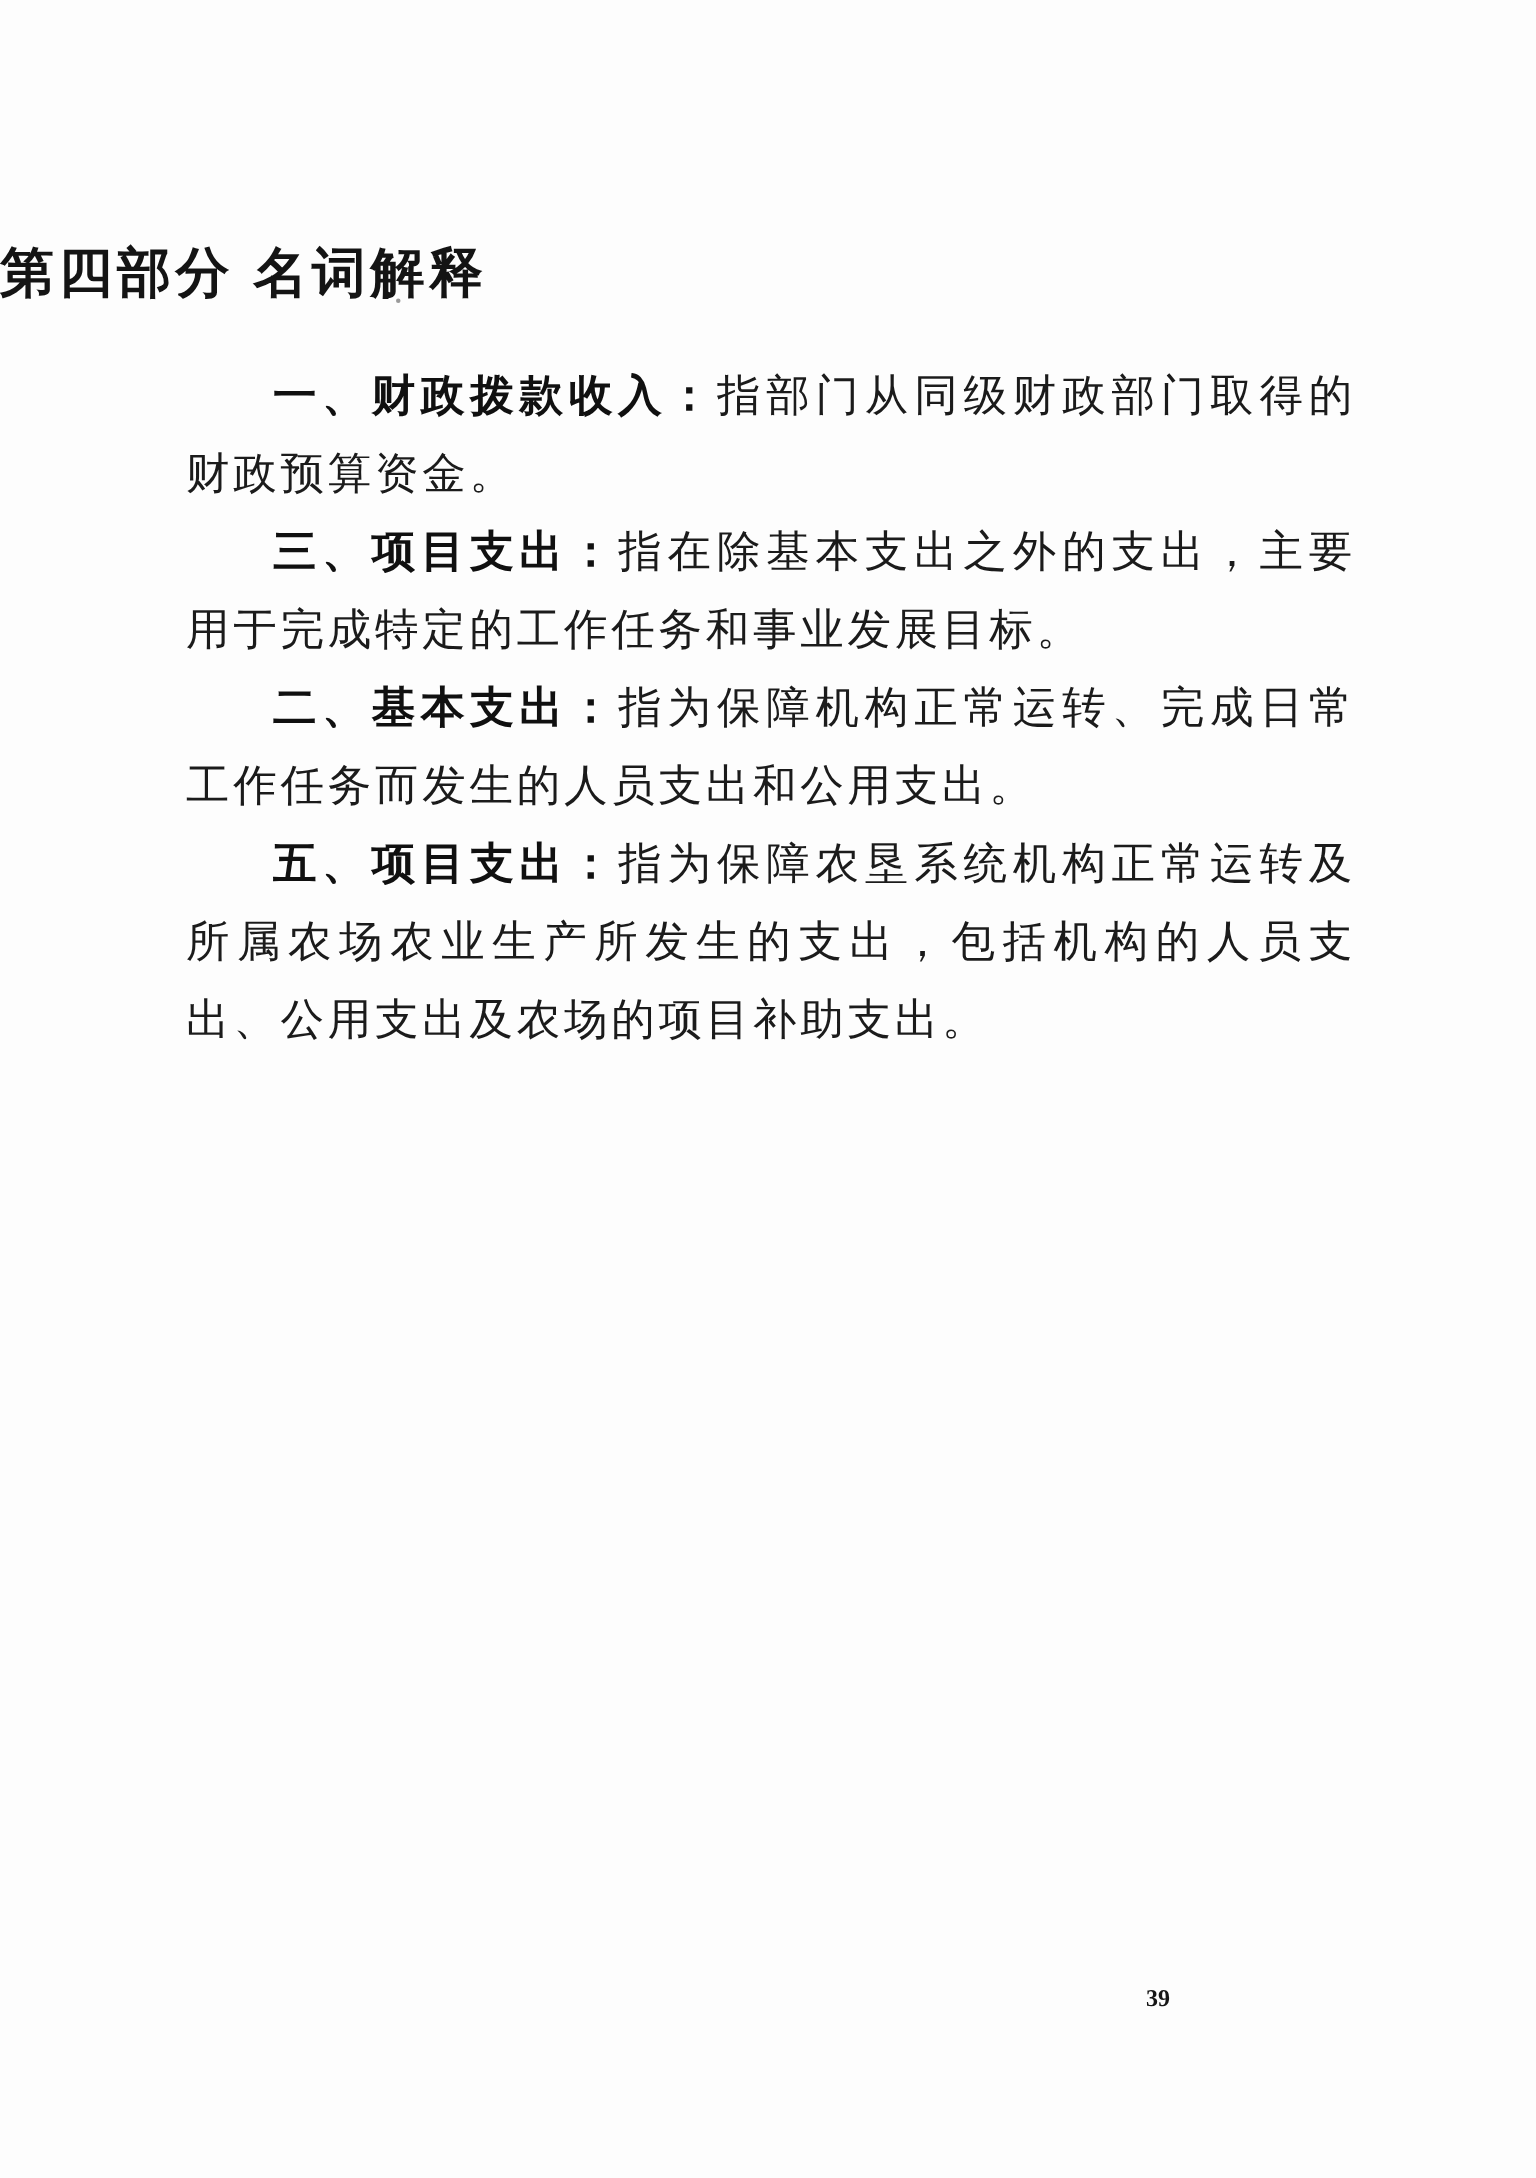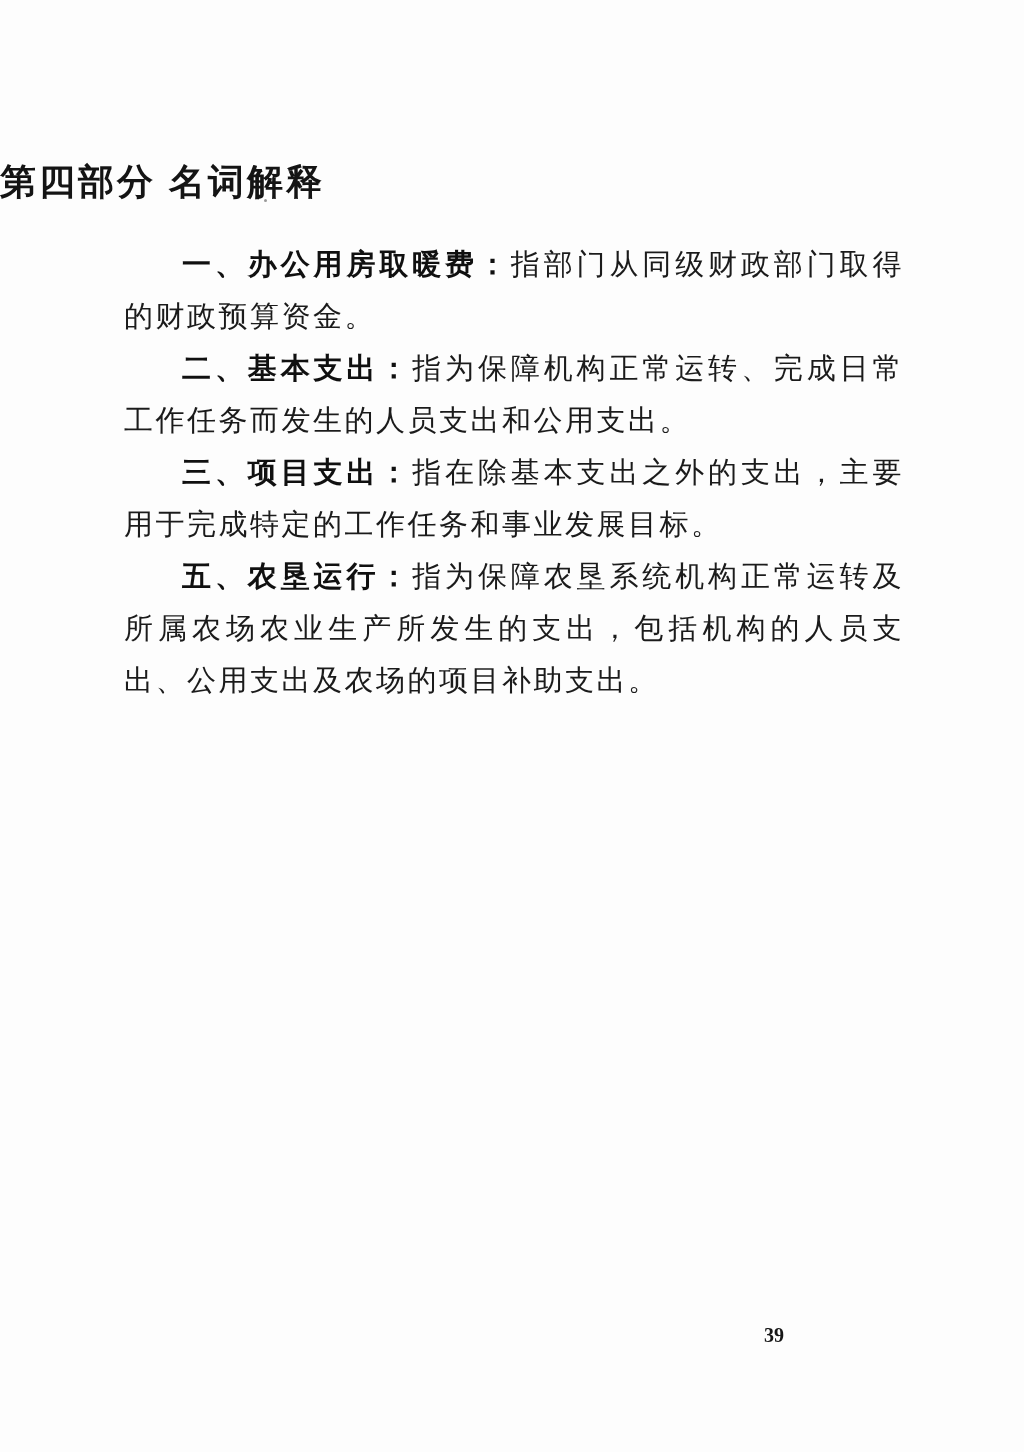--- a/index.html
+++ b/index.html
@@ -55,21 +55,21 @@
   }
   .definition {
     font-weight: normal;
   }
   .page-number {
     position: absolute;
     top: 1324px;
     left: 764px;
     font-family: "Liberation Serif", serif;
     font-weight: bold;
-    font-size: 20px;
+    font-size: 16px;
     color: #161616;
   }
   .scan-speck {
     position: absolute;
     top: 199px;
     left: 264px;
     width: 3px;
     height: 3px;
     background: #9a9a9a;
     border-radius: 50%;
@@ -80,33 +80,33 @@
 
 <div class="page">
 
   <h1 class="doc-title">第四部分 名词解释</h1>
 
   <span class="scan-speck"></span>
 
   <div class="content">
 
     <p>
-      <span class="term">一、办公用房取暖费：</span><span class="definition">指部门从同级财政部门取得的财政预算资金。</span>
+      <span class="term">一、财政拨款收入：</span><span class="definition">指部门从同级财政部门取得的财政预算资金。</span>
+    </p>
+
+    <p>
+      <span class="term">三、项目支出：</span><span class="definition">指在除基本支出之外的支出，主要用于完成特定的工作任务和事业发展目标。</span>
     </p>
 
     <p>
       <span class="term">二、基本支出：</span><span class="definition">指为保障机构正常运转、完成日常工作任务而发生的人员支出和公用支出。</span>
     </p>
 
-    <p>
-      <span class="term">三、项目支出：</span><span class="definition">指在除基本支出之外的支出，主要用于完成特定的工作任务和事业发展目标。</span>
-    </p>
-
 
     <p>
-      <span class="term">五、农垦运行：</span><span class="definition">指为保障农垦系统机构正常运转及所属农场农业生产所发生的支出，包括机构的人员支出、公用支出及农场的项目补助支出。</span>
+      <span class="term">五、项目支出：</span><span class="definition">指为保障农垦系统机构正常运转及所属农场农业生产所发生的支出，包括机构的人员支出、公用支出及农场的项目补助支出。</span>
     </p>
 
   </div>
 
   <div class="page-number">39</div>
 
 </div>
 
 </body></html>

